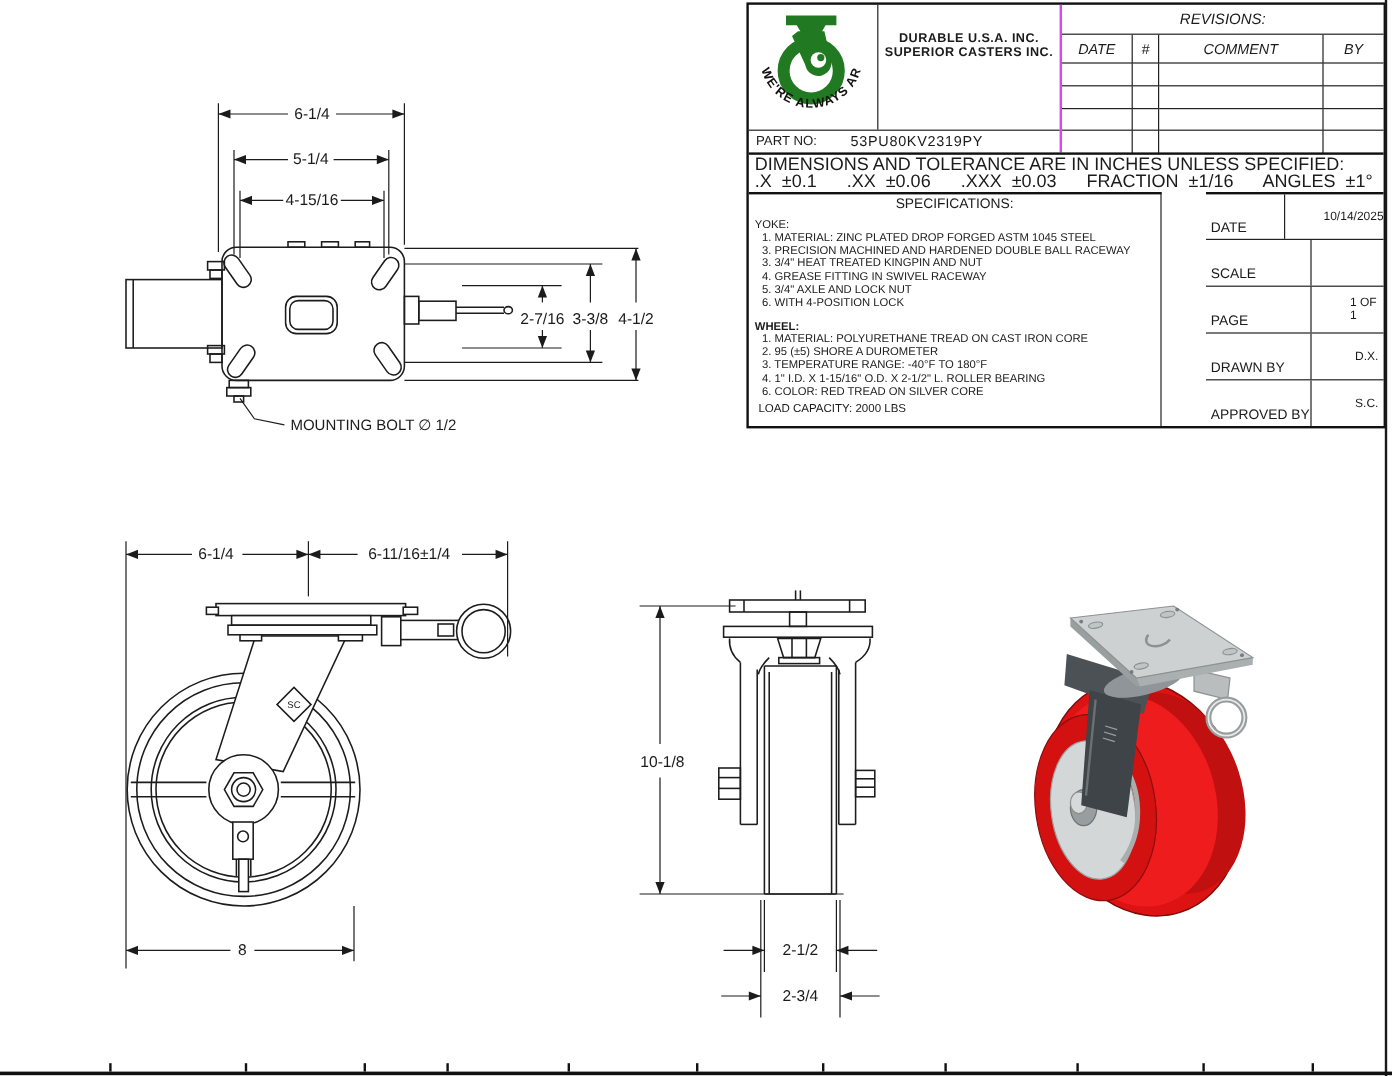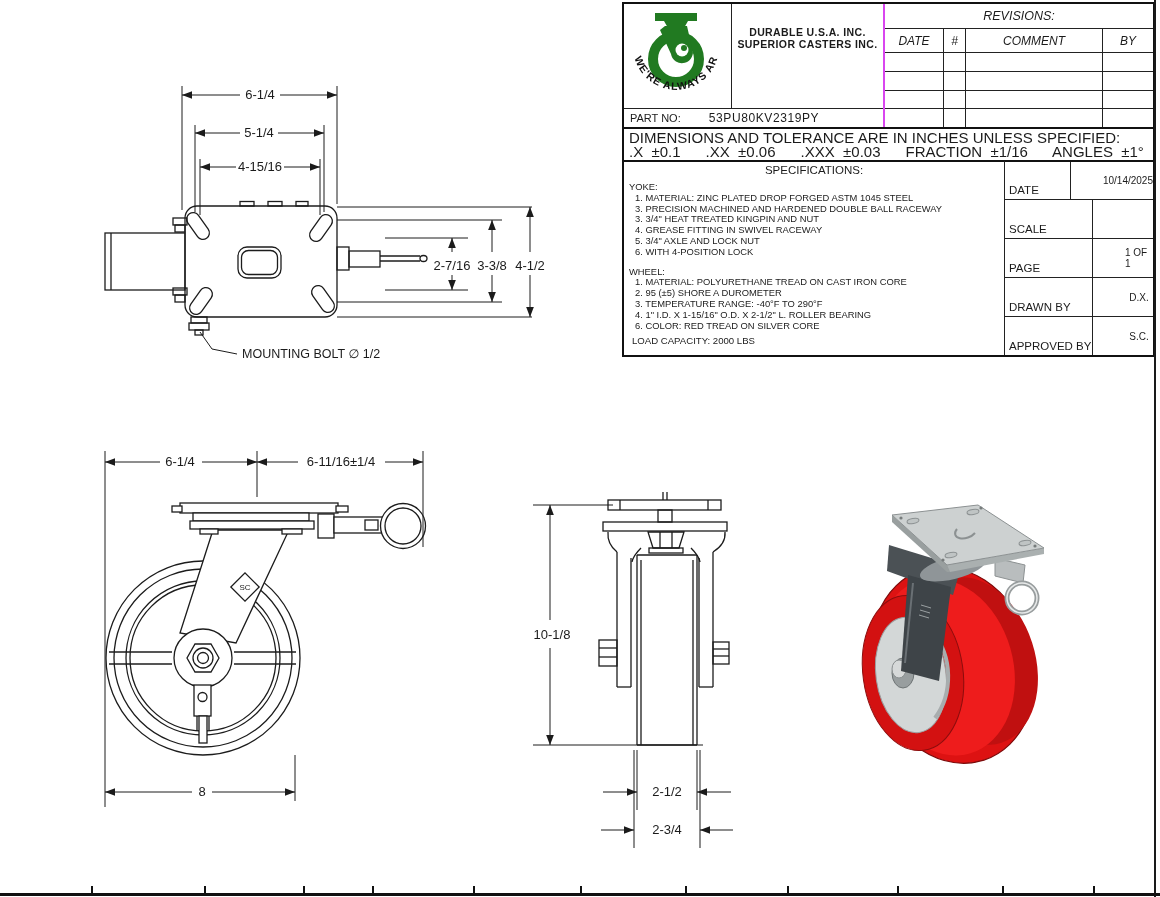--- a/index.html
+++ b/index.html
@@ -21,21 +21,21 @@
   .rev-title{height:24px;line-height:24px;text-align:center;font-size:12.5px;border-bottom:1.5px solid #222;}
   .rev-grid{display:grid;grid-template-columns:59px 22px 1fr 50px;grid-template-rows:24px repeat(4,1fr);height:99px;}
   .rev-grid>div{border-right:1.5px solid #222;border-bottom:1.5px solid #222;font-size:12px;display:flex;align-items:center;justify-content:center;}
   .rev-grid>div:nth-child(4n){border-right:none;}
   .rev-grid>div:nth-last-child(-n+4){border-bottom:none;}
   .partrow{left:0;top:104px;width:259px;height:19px;border-top:1.5px solid #222;display:flex;align-items:center;}
   .partrow .lbl{font-size:11px;padding-left:6px;}
   .partrow .val{font-size:12px;letter-spacing:.6px;padding-left:28px;}
   .tol{left:0;top:123px;width:529px;height:33px;border-top:2px solid #111;padding:2px 5px;box-sizing:border-box;}
   .tol div{font-size:15px;line-height:14px;white-space:pre;}
-  .spec{left:0;top:156px;width:381px;height:195px;border-top:2px solid #111;border-right:1.5px solid #222;}
+  .spec{left:0;top:156px;width:344px;height:195px;border-top:2px solid #111;border-right:1.5px solid #222;}
   .spec-title{text-align:center;font-size:11.5px;padding-top:2px;}
   .spec-body{font-size:9.4px;line-height:10.8px;padding:3px 0 0 5px;}
   .spec-body .hd{margin-top:3px;}
   .spec-body .it{padding-left:6px;}
   .spec-load{position:absolute;left:8px;bottom:9px;font-size:9.6px;}
   .inforow{left:381px;width:148px;height:39px;border-top:2px solid #111;display:flex;}
   .inforow.r2,.inforow.r3,.inforow.r4,.inforow.r5{border-top:1.5px solid #222;}
   .inforow .ilabel{width:88px;box-sizing:border-box;border-right:1.5px solid #222;display:flex;align-items:flex-end;font-size:11.5px;padding:0 0 3px 4px;}
   .inforow .ivalue{flex:1;display:flex;align-items:center;justify-content:center;font-size:10px;margin-left:32px;}
   
@@ -114,24 +114,24 @@
     <div class="cell spec">
       <div class="spec-title">SPECIFICATIONS:</div>
       <div class="spec-body">
         <div class="hd">YOKE:</div>
         <div class="it">1. MATERIAL: ZINC PLATED DROP FORGED ASTM 1045 STEEL</div>
         <div class="it">3. PRECISION MACHINED AND HARDENED DOUBLE BALL RACEWAY</div>
         <div class="it">3. 3/4" HEAT TREATED KINGPIN AND NUT</div>
         <div class="it">4. GREASE FITTING IN SWIVEL RACEWAY</div>
         <div class="it">5. 3/4" AXLE AND LOCK NUT</div>
         <div class="it">6. WITH 4-POSITION LOCK</div>
-        <div class="hd" style="margin-top:9px;">WHEEL:</div>
+        <div class="hd" style="margin-top:9px;font-weight:bold;">WHEEL:</div>
         <div class="it">1. MATERIAL: POLYURETHANE TREAD ON CAST IRON CORE</div>
         <div class="it">2. 95 (±5) SHORE A DUROMETER</div>
-        <div class="it">3. TEMPERATURE RANGE: -40°F TO 290°F</div>
+        <div class="it">3. TEMPERATURE RANGE: -40°F TO 180°F</div>
         <div class="it">4. 1" I.D. X 1-15/16" O.D. X 2-1/2" L. ROLLER BEARING</div>
         <div class="it">6. COLOR: RED TREAD ON SILVER CORE</div>
       </div>
       <div class="spec-load">LOAD CAPACITY: 2000 LBS</div>
     </div>
 
     <div class="cell inforow r1" style="top:156px;">
       <div class="ilabel">DATE</div>
       <div class="ivalue">10/14/2025</div>
     </div>

